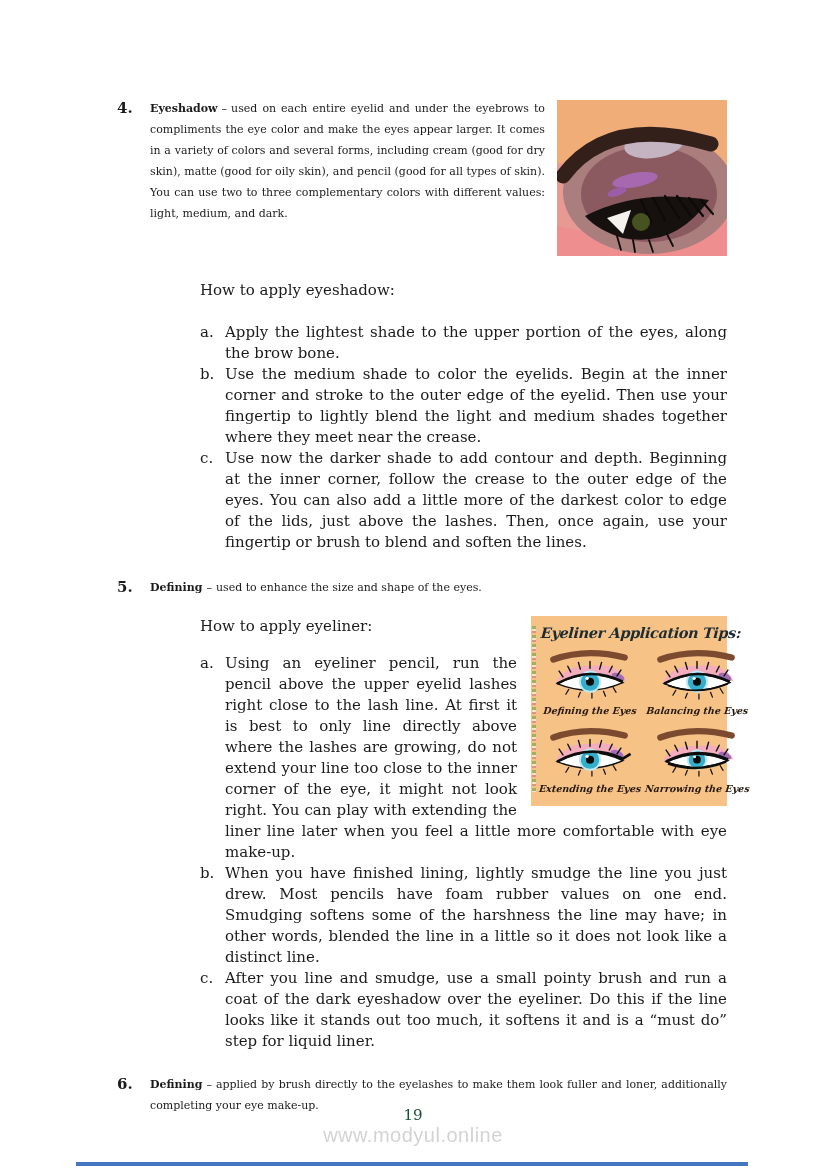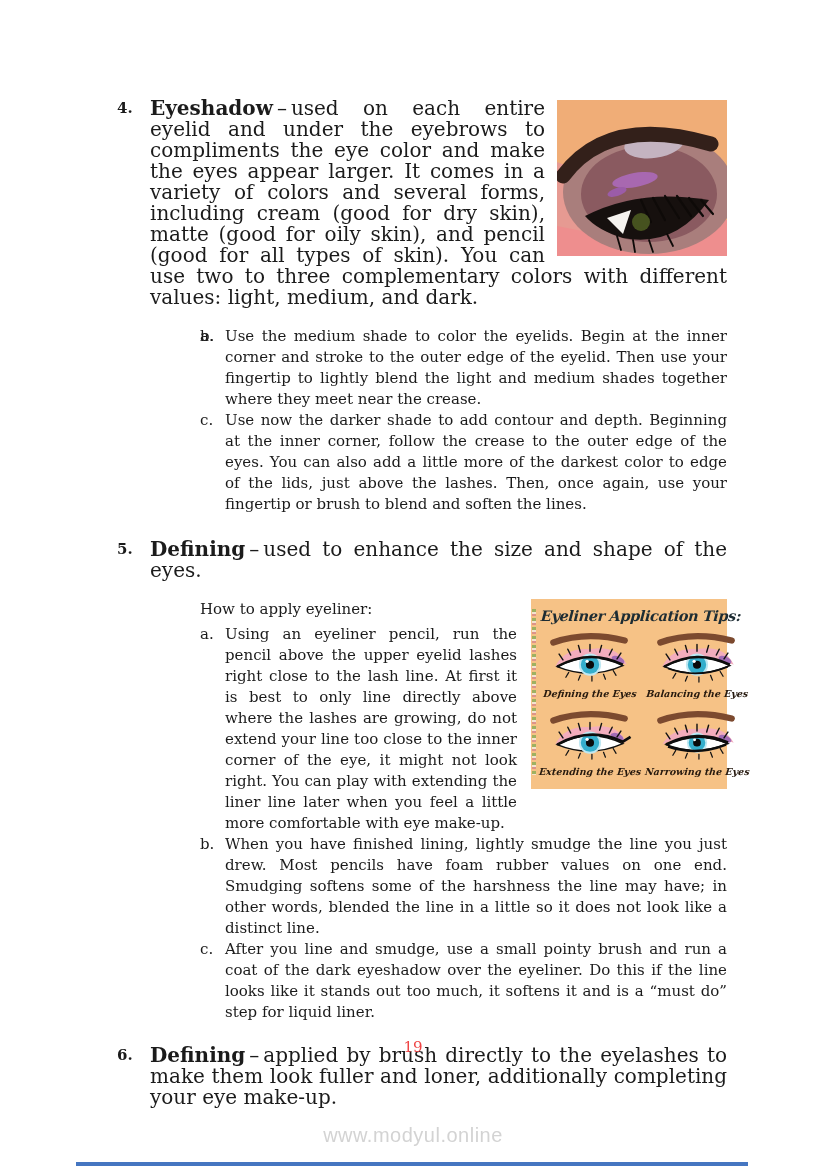--- a/index.html
+++ b/index.html
@@ -6,21 +6,21 @@
   body{
     width:826px;height:1169px;background:#ffffff;position:relative;overflow:hidden;
     font-family:"DejaVu Serif", serif;color:#1b1b1b;
   }
   .page{position:absolute;inset:0;}
   .content{position:absolute;left:117px;top:98px;width:610px;}
 
   
   .item{display:flex;align-items:flex-start;}
   .item-num{width:33px;flex:0 0 33px;font-weight:bold;font-size:15px;line-height:21px;}
-  .item-body{flex:1;font-size:20px;line-height:21px;text-align:justify;}
+  .item-body{flex:1;font-size:11px;line-height:21px;text-align:justify;}
   .term{font-weight:bold;}
   .dash{margin:0 4px;}
 
   
   .howto{margin-left:83px;font-size:15px;line-height:21px;}
   .howto-heading{margin:0 0 21px 0;}
   .howto-list .li{position:relative;padding-left:25px;text-align:justify;}
   .howto-list .li .marker{position:absolute;left:0;top:0;}
 
   
@@ -47,21 +47,21 @@
     font-style:italic;font-weight:bold;font-size:9.5px;color:#26190e;
     transform:skewX(-6deg);margin-top:-1px;white-space:nowrap;
   }
 
   .spacer-18{height:18px;}
   .spacer-22{height:22px;}
   .spacer-24{height:24px;}
   .clear{clear:both;}
 
   
-  .page-number{position:absolute;top:1038px;left:0;width:826px;text-align:center;font-size:15px;color:#ef4444;}
+  .page-number{position:absolute;top:1106px;left:0;width:826px;text-align:center;font-size:15px;color:#14532d;}
   .site-watermark{
     position:absolute;top:1124px;left:0;width:826px;text-align:center;
     font-family:"Liberation Sans", sans-serif;font-size:20px;color:#d3d3d3;letter-spacing:.5px;
   }
   .bottom-rule{position:absolute;top:1162px;left:76px;width:672px;height:4px;background:#4576c1;}
 </style>
 </head>
 <body>
 
 <div class="page">
@@ -86,23 +86,25 @@
           <polygon points="50,118 74,110 66,134" fill="#f5f2ee"></polygon>
           <circle cx="84" cy="122" r="9" fill="#46521f"></circle>
         </svg>
         <span class="term">Eyeshadow</span><span class="dash">–</span><span>used on each entire eyelid and under the eyebrows to compliments the eye color and make the eyes appear larger. It comes in a variety of colors and several forms, including cream (good for dry skin), matte (good for oily skin), and pencil (good for all types of skin). You can use two to three complementary colors with different values: light, medium, and dark.</span>
       </div>
     </div>
 
     <div class="spacer-18"></div>
 
     <div class="howto">
+      <div class="howto-heading">How to apply eyeshadow:</div>
       <div class="howto-list">
         <div class="li">
           <span class="marker">a.</span>
+          <span>Apply the lightest shade to the upper portion of the eyes, along the brow bone.</span>
         </div>
         <div class="li">
           <span class="marker">b.</span>
           <span>Use the medium shade to color the eyelids. Begin at the inner corner and stroke to the outer edge of the eyelid. Then use your fingertip to lightly blend the light and medium shades together where they meet near the crease.</span>
         </div>
         <div class="li">
           <span class="marker">c.</span>
           <span>Use now the darker shade to add contour and depth. Beginning at the inner corner, follow the crease to the outer edge of the eyes. You can also add a little more of the darkest color to edge of the lids, just above the lashes. Then, once again, use your fingertip or brush to blend and soften the lines.</span>
         </div>
       </div>
@@ -192,21 +194,21 @@
               <path d="M14,42 Q44,52 74,40" stroke="#0d0d0d" stroke-width="2.6" fill="none"></path>
               <path d="M16,34 L12,28 M24,29 L21,23 M34,27 L32,20 M44,26 L44,19 M54,27 L56,20 M64,29 L67,23 M72,33 L76,27" stroke="#141414" stroke-width="1.5" stroke-linecap="round"></path>
               <path d="M22,46 L19,51 M34,49 L32,54 M46,50 L46,55 M58,48 L60,53 M68,44 L71,49" stroke="#141414" stroke-width="1.3" stroke-linecap="round"></path>
             </svg>
             <div class="fig-caption">Narrowing the Eyes</div>
           </div>
 
         </div>
       </div>
 
-      <div class="howto-heading" style="margin-bottom:4px;">How to apply eyeliner:</div>
+      <div class="howto-heading" style="margin-bottom:16px;">How to apply eyeliner:</div>
       <div class="howto-list">
         <div class="li">
           <span class="marker">a.</span>
           <span>Using an eyeliner pencil, run the pencil above the upper eyelid lashes right close to the lash line. At first it is best to only line directly above where the lashes are growing, do not extend your line too close to the inner corner of the eye, it might not look right. You can play with extending the liner line later when you feel a little more comfortable with eye make-up.</span>
         </div>
         <div class="li">
           <span class="marker">b.</span>
           <span>When you have finished lining, lightly smudge the line you just drew. Most pencils have foam rubber values on one end. Smudging softens some of the harshness the line may have; in other words, blended the line in a little so it does not look like a distinct line.</span>
         </div>
         <div class="li">

